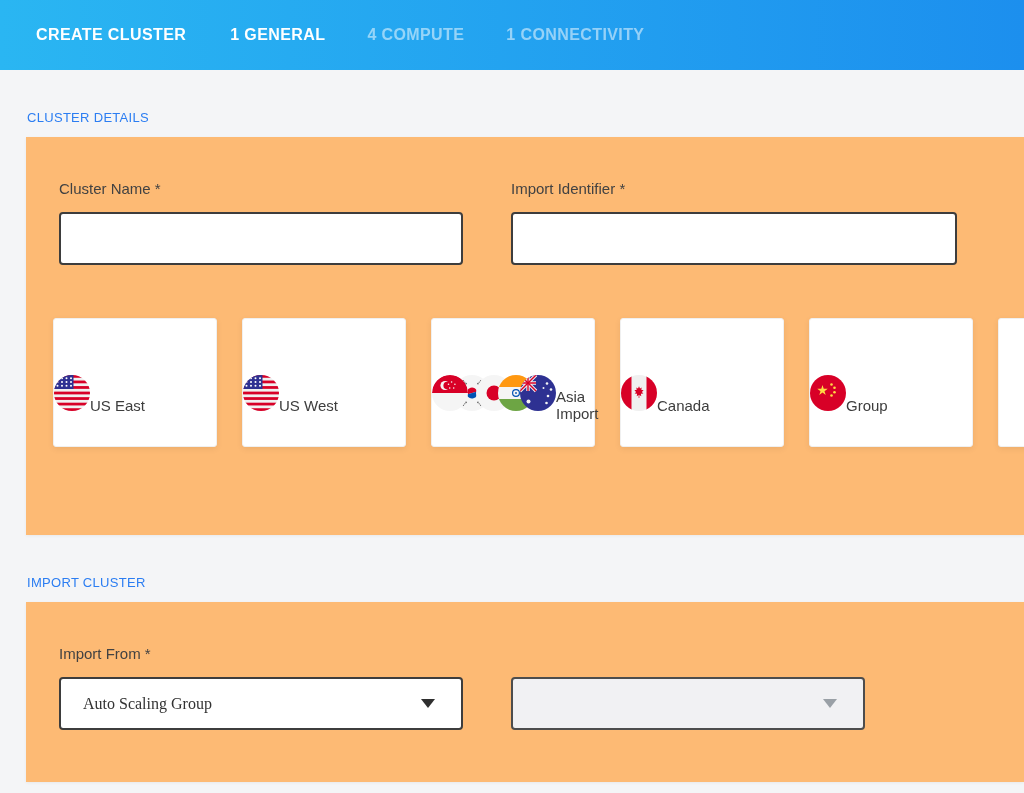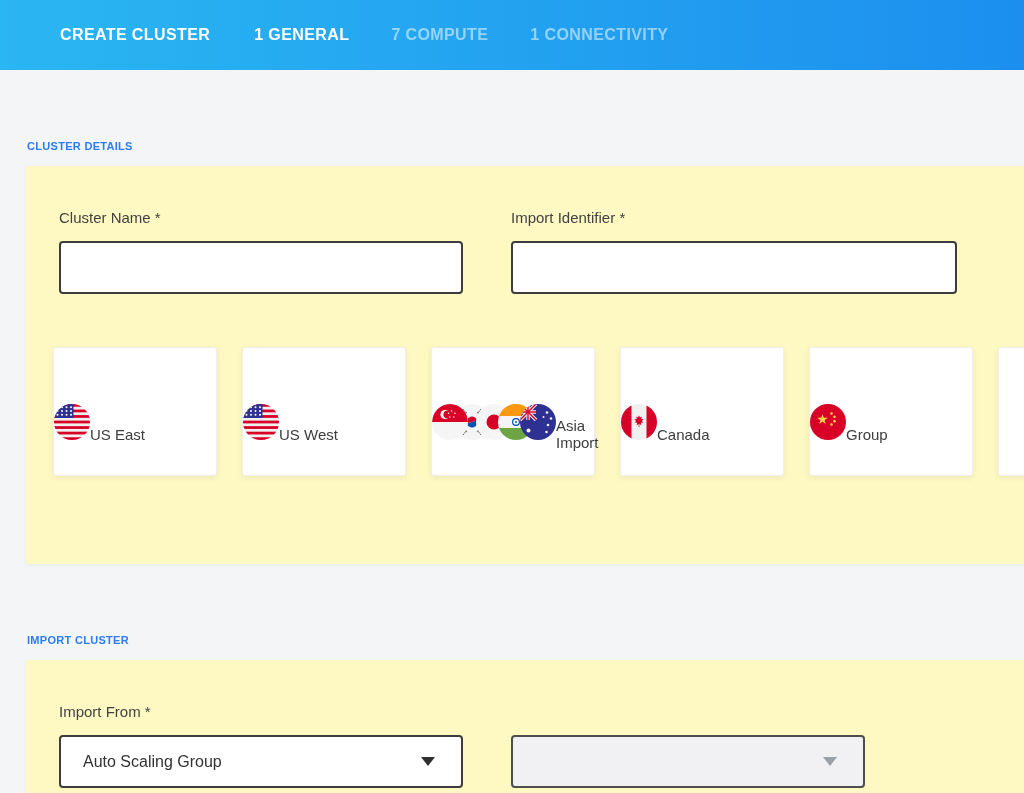--- a/index.html
+++ b/index.html
@@ -10,21 +10,21 @@
     overflow: hidden;
     position: relative;
   }
 
   
   .wizard-header {
     height: 70px;
     background: linear-gradient(90deg, #2ab6f2 0%, #1c8fee 100%);
     display: flex;
     align-items: center;
-    padding-left: 60px;
+    padding-left: 36px;
   }
   .wizard-title {
     color: #ffffff;
     font-size: 16px;
     font-weight: bold;
     letter-spacing: 0.4px;
   }
   .wizard-steps {
     display: flex;
     margin-left: 44px;
@@ -35,33 +35,33 @@
     font-weight: bold;
     letter-spacing: 0.4px;
     color: rgba(255,255,255,0.52);
     cursor: pointer;
     white-space: nowrap;
   }
   .wizard-step.active { color: #ffffff; }
 
   
   .section-heading {
-    margin: 67px 0 10px 27px;
-    font-size: 11px;
+    margin: 38px 0 10px 27px;
+    font-size: 13px;
     line-height: 19px;
-    font-weight: bold;
+    font-weight: normal;
     letter-spacing: 0.3px;
     color: #2b7df2;
   }
 
   
   .card {
     margin-left: 26px;
     width: 998px;
-    background: #fef9c3;
+    background: #fdba74;
     box-shadow: 0 1px 3px rgba(0,0,0,0.05);
     padding: 43px 0 0 33px;
   }
   .card.details { height: 398px; }
   .card.import { height: 180px; }
 
   
   .form-row { display: flex; gap: 48px; }
   .field-label {
     display: block;
@@ -129,21 +129,21 @@
     border-radius: 4px;
     background: #ffffff;
     display: flex;
     align-items: center;
     padding: 0 26px 0 22px;
     font-size: 16px;
     color: #333333;
     cursor: pointer;
     position: relative;
   }
-  .dropdown .value { flex: 1; }
+  .dropdown .value { flex: 1; font-family: Liberation Serif, serif; }
   .dropdown.primary { width: 404px; }
   .dropdown.secondary {
     width: 354px;
     background: #f1f1f3;
     border-color: #4d4d4d;
   }
   .caret {
     width: 0; height: 0;
     border-left: 7px solid transparent;
     border-right: 7px solid transparent;
@@ -151,21 +151,21 @@
   }
   .dropdown.secondary .caret { border-top-color: #9aa0a6; }
 </style>
 </head>
 <body>
 
 <header class="wizard-header">
   <div class="wizard-title">CREATE CLUSTER</div>
   <nav class="wizard-steps">
     <div class="wizard-step active">1 GENERAL</div>
-    <div class="wizard-step">7 COMPUTE</div>
+    <div class="wizard-step">4 COMPUTE</div>
     <div class="wizard-step">1 CONNECTIVITY</div>
   </nav>
 </header>
 
 <main>
 
   <h2 class="section-heading">CLUSTER DETAILS</h2>
 
   <section class="card details">
     <div class="form-row">

